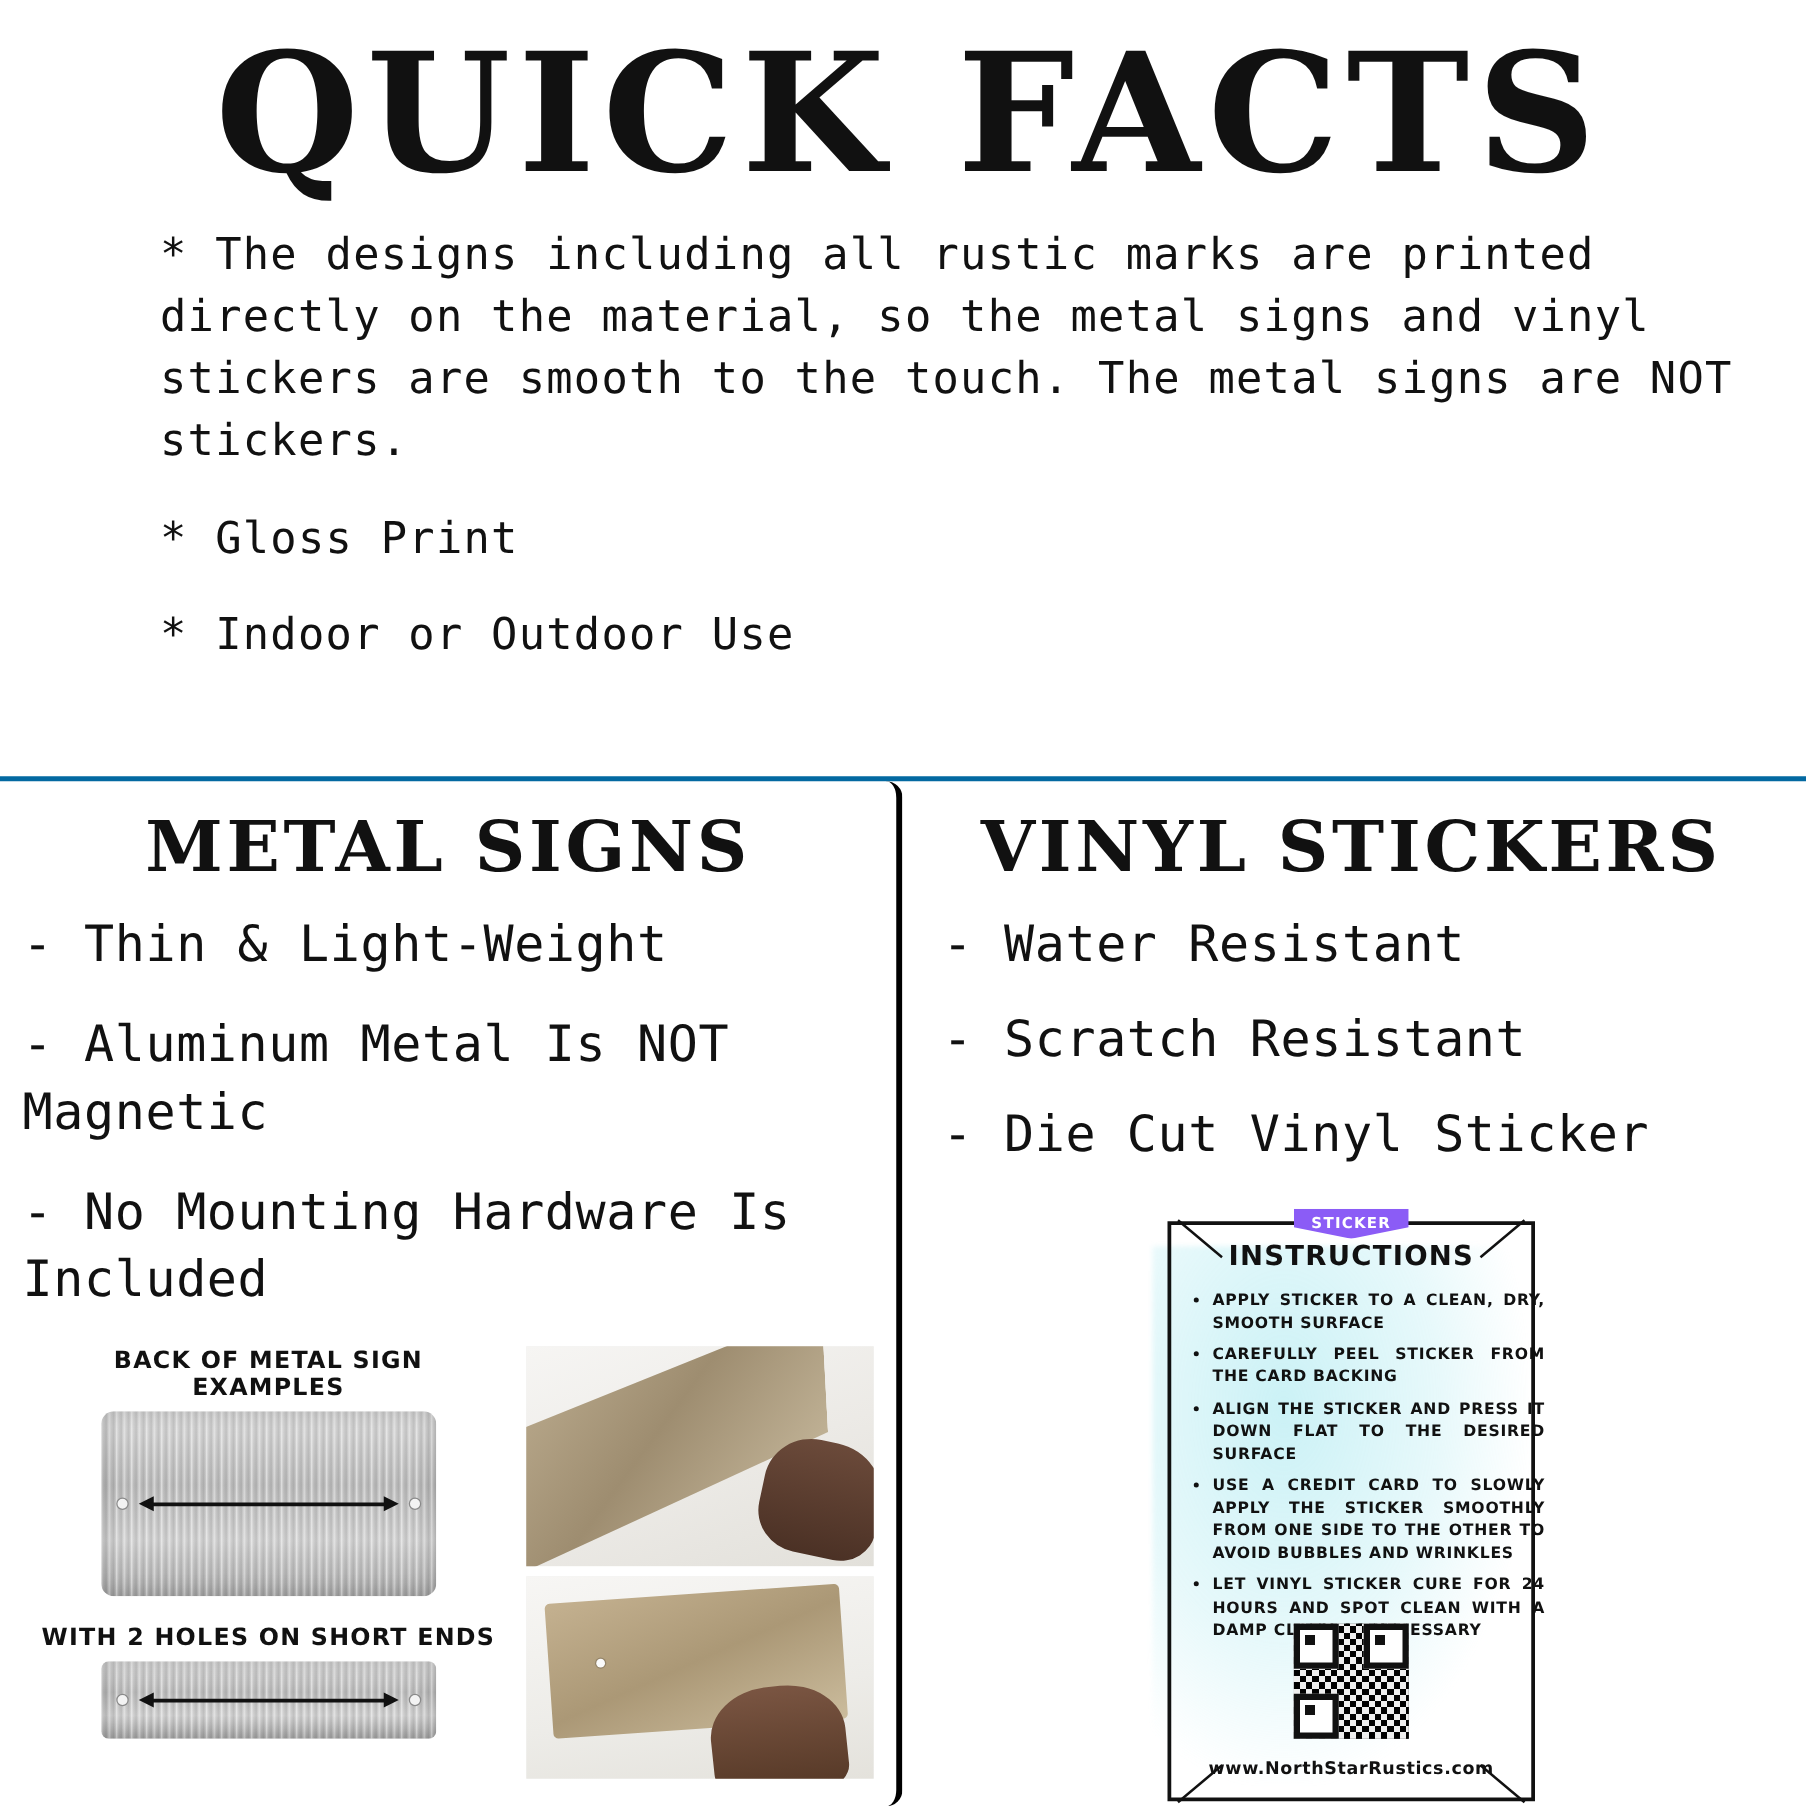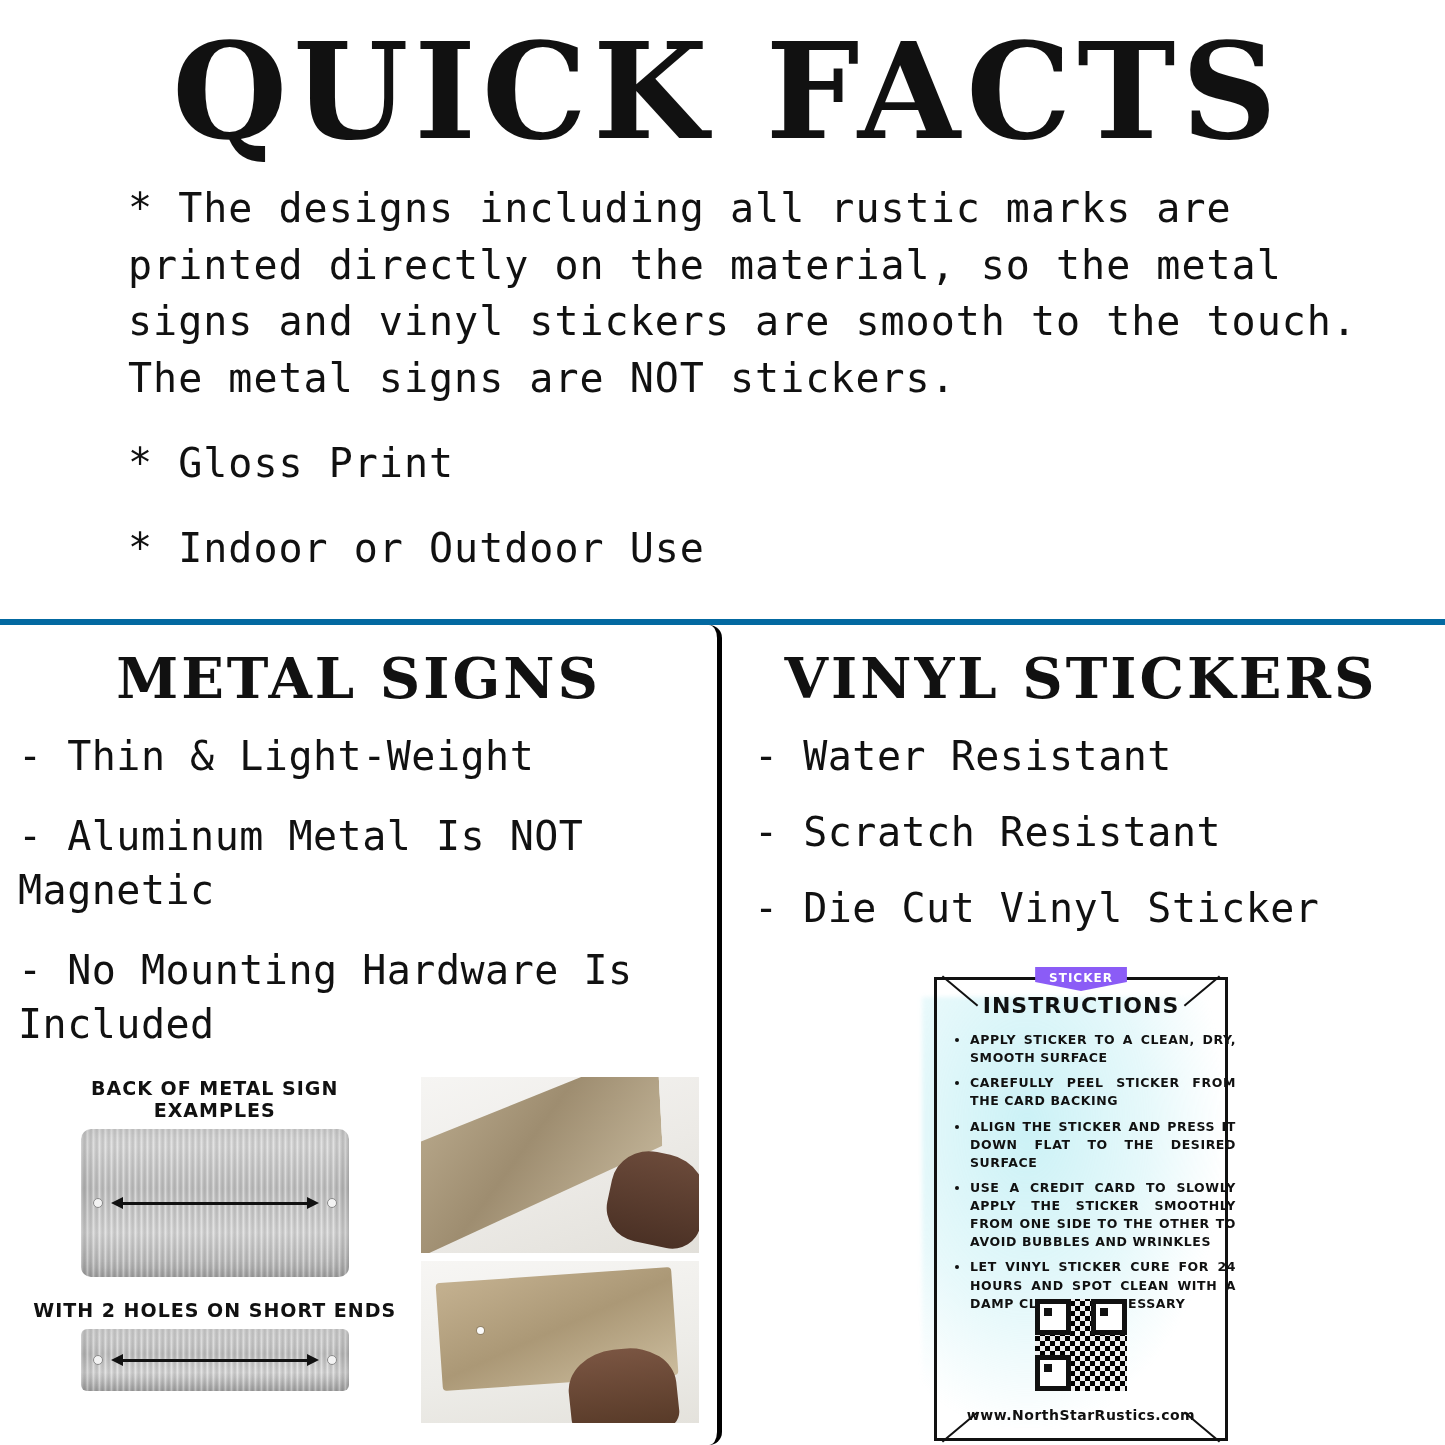--- a/index.html
+++ b/index.html
@@ -20,39 +20,39 @@
   #page {
     width: 1445px;
     height: 1445px;
     display: flex;
     flex-direction: column;
     box-sizing: border-box;
   }
 
   #top-section {
     padding: 18px 0 0 0;
-    border-bottom: 6px solid #0369a1;
+    border-bottom: 4px solid #0369a1;
     box-sizing: border-box;
     height: 625px;
   }
 
   #main-title {
     font-family: "DejaVu Serif", serif;
     font-weight: bold;
     font-size: 132px;
     letter-spacing: 6px;
     text-align: center;
     line-height: 1.12;
     margin: 0 0 14px 0;
     padding-left: 10px;
     white-space: nowrap;
   }
 
   .fact-line {
-    font-size: 40px;
+    font-size: 35px;
     line-height: 1.42;
     letter-spacing: 1px;
     margin: 0 56px 0 128px;
   }
   .fact-line.short {
     margin-top: 28px;
   }
 
   
   #columns {

